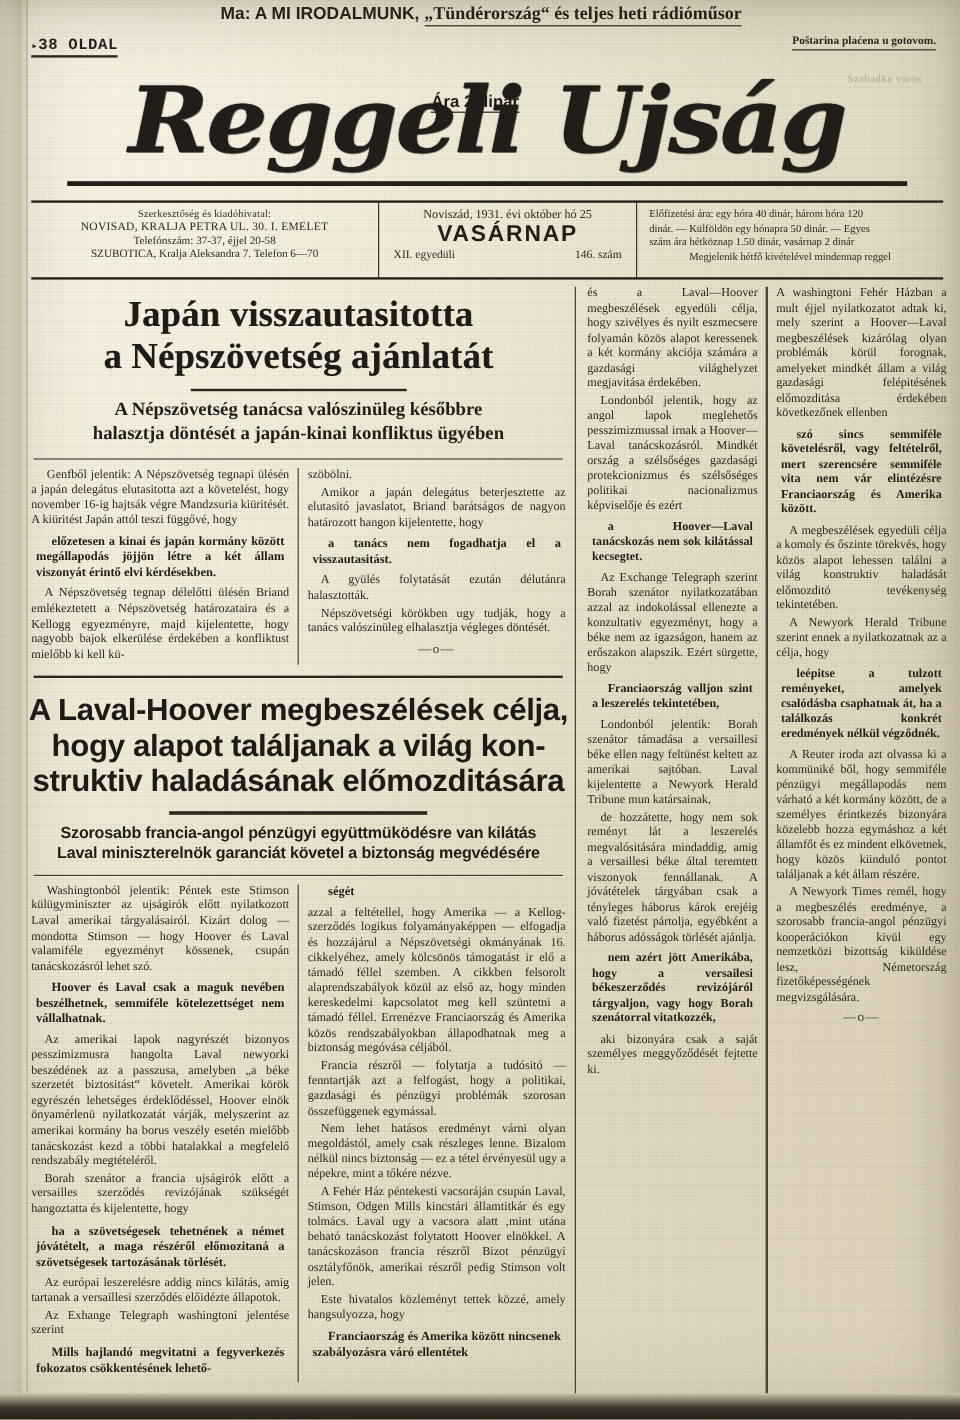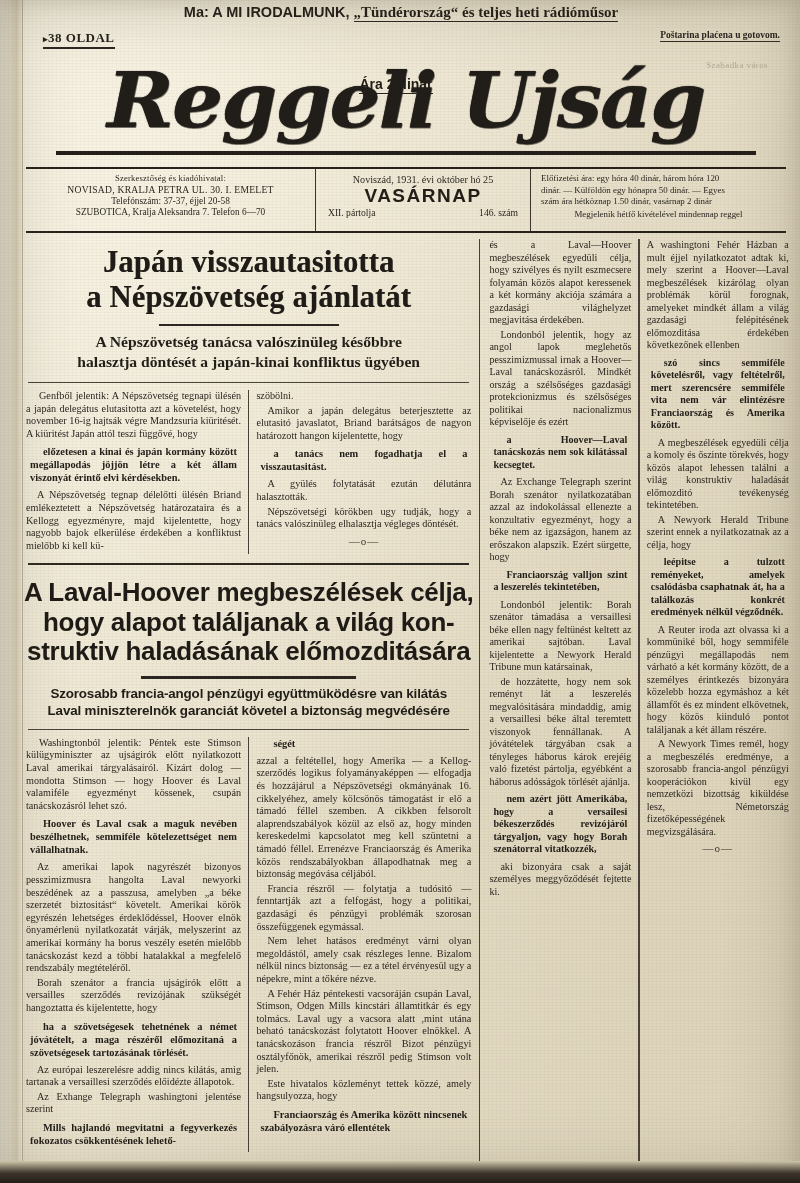--- a/index.html
+++ b/index.html
@@ -38,22 +38,22 @@
   .bottomedge{
     position:absolute;left:0;right:0;bottom:0;height:22px;
     background:linear-gradient(180deg,#cfc5a9 0%, #3b342a 55%, #241f18 100%);
   }
 
   .inner{position:absolute;left:26px;top:0;width:760px;height:1183px;}
 
   
   .topstrip{position:relative;height:56px;}
   .ear-pages{
-    position:absolute;left:17px;top:30px;
-    font-family:Liberation Serif, serif;
+    position:absolute;left:0;top:30px;
+    font-family:Liberation Mono, monospace;
     font-weight:bold;font-size:13px;letter-spacing:.5px;
     border-bottom:2px solid #2b2620;padding-bottom:1px;
     color:#231f19;
   }
   .ear-pages .tiny{font-size:9px;}
   .topline{
     position:absolute;left:115px;top:4px;width:520px;
     text-align:center;
     font-family:"Liberation Sans", sans-serif;
     font-weight:bold;font-size:14.5px;color:#201c17;
@@ -214,21 +214,21 @@
       <div class="imp-col imp-left">
         <div class="l1">Szerkesztőség és kiadóhivatal:</div>
         <div class="l2">NOVISAD, KRALJA PETRA UL. 30. I. EMELET</div>
         <div>Telefónszám: 37-37, éjjel 20-58</div>
         <div>SZUBOTICA, Kralja Aleksandra 7. Telefon 6—70</div>
       </div>
       <div class="imp-col imp-mid">
         <div class="date">Noviszád, 1931. évi október hó 25</div>
         <div class="day">VASÁRNAP</div>
         <div class="foot">
-          <span>XII. pártolja</span>
+          <span>XII. egyedüli</span>
           <span>146. szám</span>
         </div>
       </div>
       <div class="imp-col imp-right">
         <div>Előfizetési ára: egy hóra 40 dinár, három hóra 120</div>
         <div>dinár. — Külföldön egy hónapra 50 dinár. — Egyes</div>
         <div>szám ára hétköznap 1.50 dinár, vasárnap 2 dinár</div>
         <div class="last">Megjelenik hétfő kivételével mindennap reggel</div>
       </div>
     </div>

